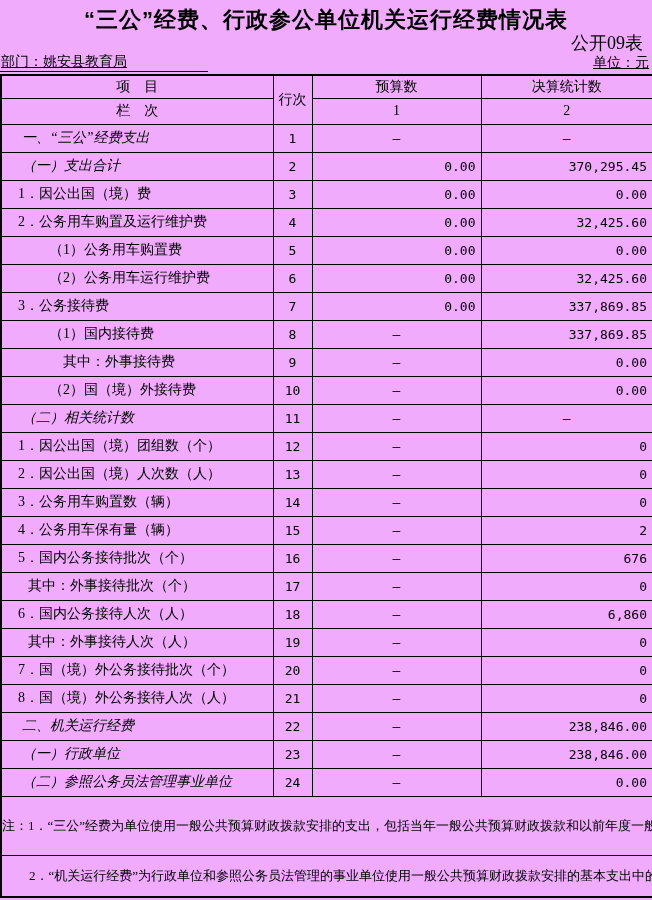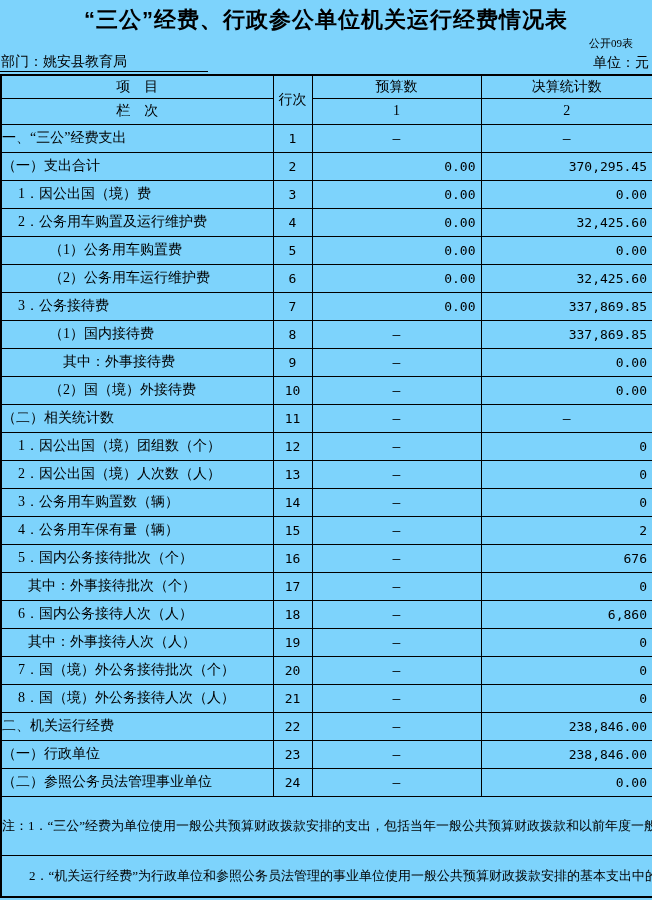--- a/index.html
+++ b/index.html
@@ -11,48 +11,49 @@
   body {
     width: 652px;
     height: 900px;
     overflow: hidden;
     font-family: "Liberation Serif", "DejaVu Serif", serif;
   }
   .page {
     width: 652px;
     height: 900px;
     box-sizing: border-box;
-    background: #7dd3fc;
+    background: #f0abfc;
   }
   .title {
     margin: 0;
     padding-top: 6px;
     font-size: 22px;
     line-height: 27px;
     font-weight: bold;
     text-align: center;
     letter-spacing: 1px;
     font-family: "Liberation Sans", "DejaVu Sans", sans-serif;
     white-space: nowrap;
   }
   .code-line {
     text-align: right;
-    font-size: 11px;
+    font-size: 18px;
     line-height: 15px;
-    padding-right: 19px;
+    padding-right: 9px;
     margin-top: 3px;
   }
   .meta-line {
     display: flex;
     justify-content: space-between;
     align-items: flex-end;
     font-size: 14px;
     line-height: 18px;
     margin-top: 2px;
     margin-bottom: 2px;
+    text-decoration: underline;
   }
   .dept {
     display: inline-block;
     min-width: 208px;
     border-bottom: 1px solid #000;
     padding-left: 1px;
     box-sizing: border-box;
   }
   .unit {
     padding-right: 3px;
@@ -69,21 +70,21 @@
     font-weight: normal;
     overflow: hidden;
     white-space: nowrap;
     vertical-align: middle;
   }
   thead th { font-size: 14px; text-align: center; }
   tr.hdr-1 { height: 23px; }
   tr.hdr-2 { height: 26px; }
   tbody tr.data-row { height: 28px; }
   td.c-item { font-size: 14px; text-align: left; }
-  td.c-item.ind0 { padding-left: 0; }
+  td.c-item.ind0 { padding-left: 20px; font-style: italic; }
   td.c-item.ind1 { padding-left: 16px; }
   td.c-item.ind2 { padding-left: 47px; }
   td.c-item.ind3 { padding-left: 26px; }
   td.c-item.ind4 { padding-left: 61px; }
   td.c-line {
     font-size: 13px;
     text-align: center;
     font-family: "DejaVu Sans Mono", "Liberation Mono", monospace;
   }
   td.c-val {

